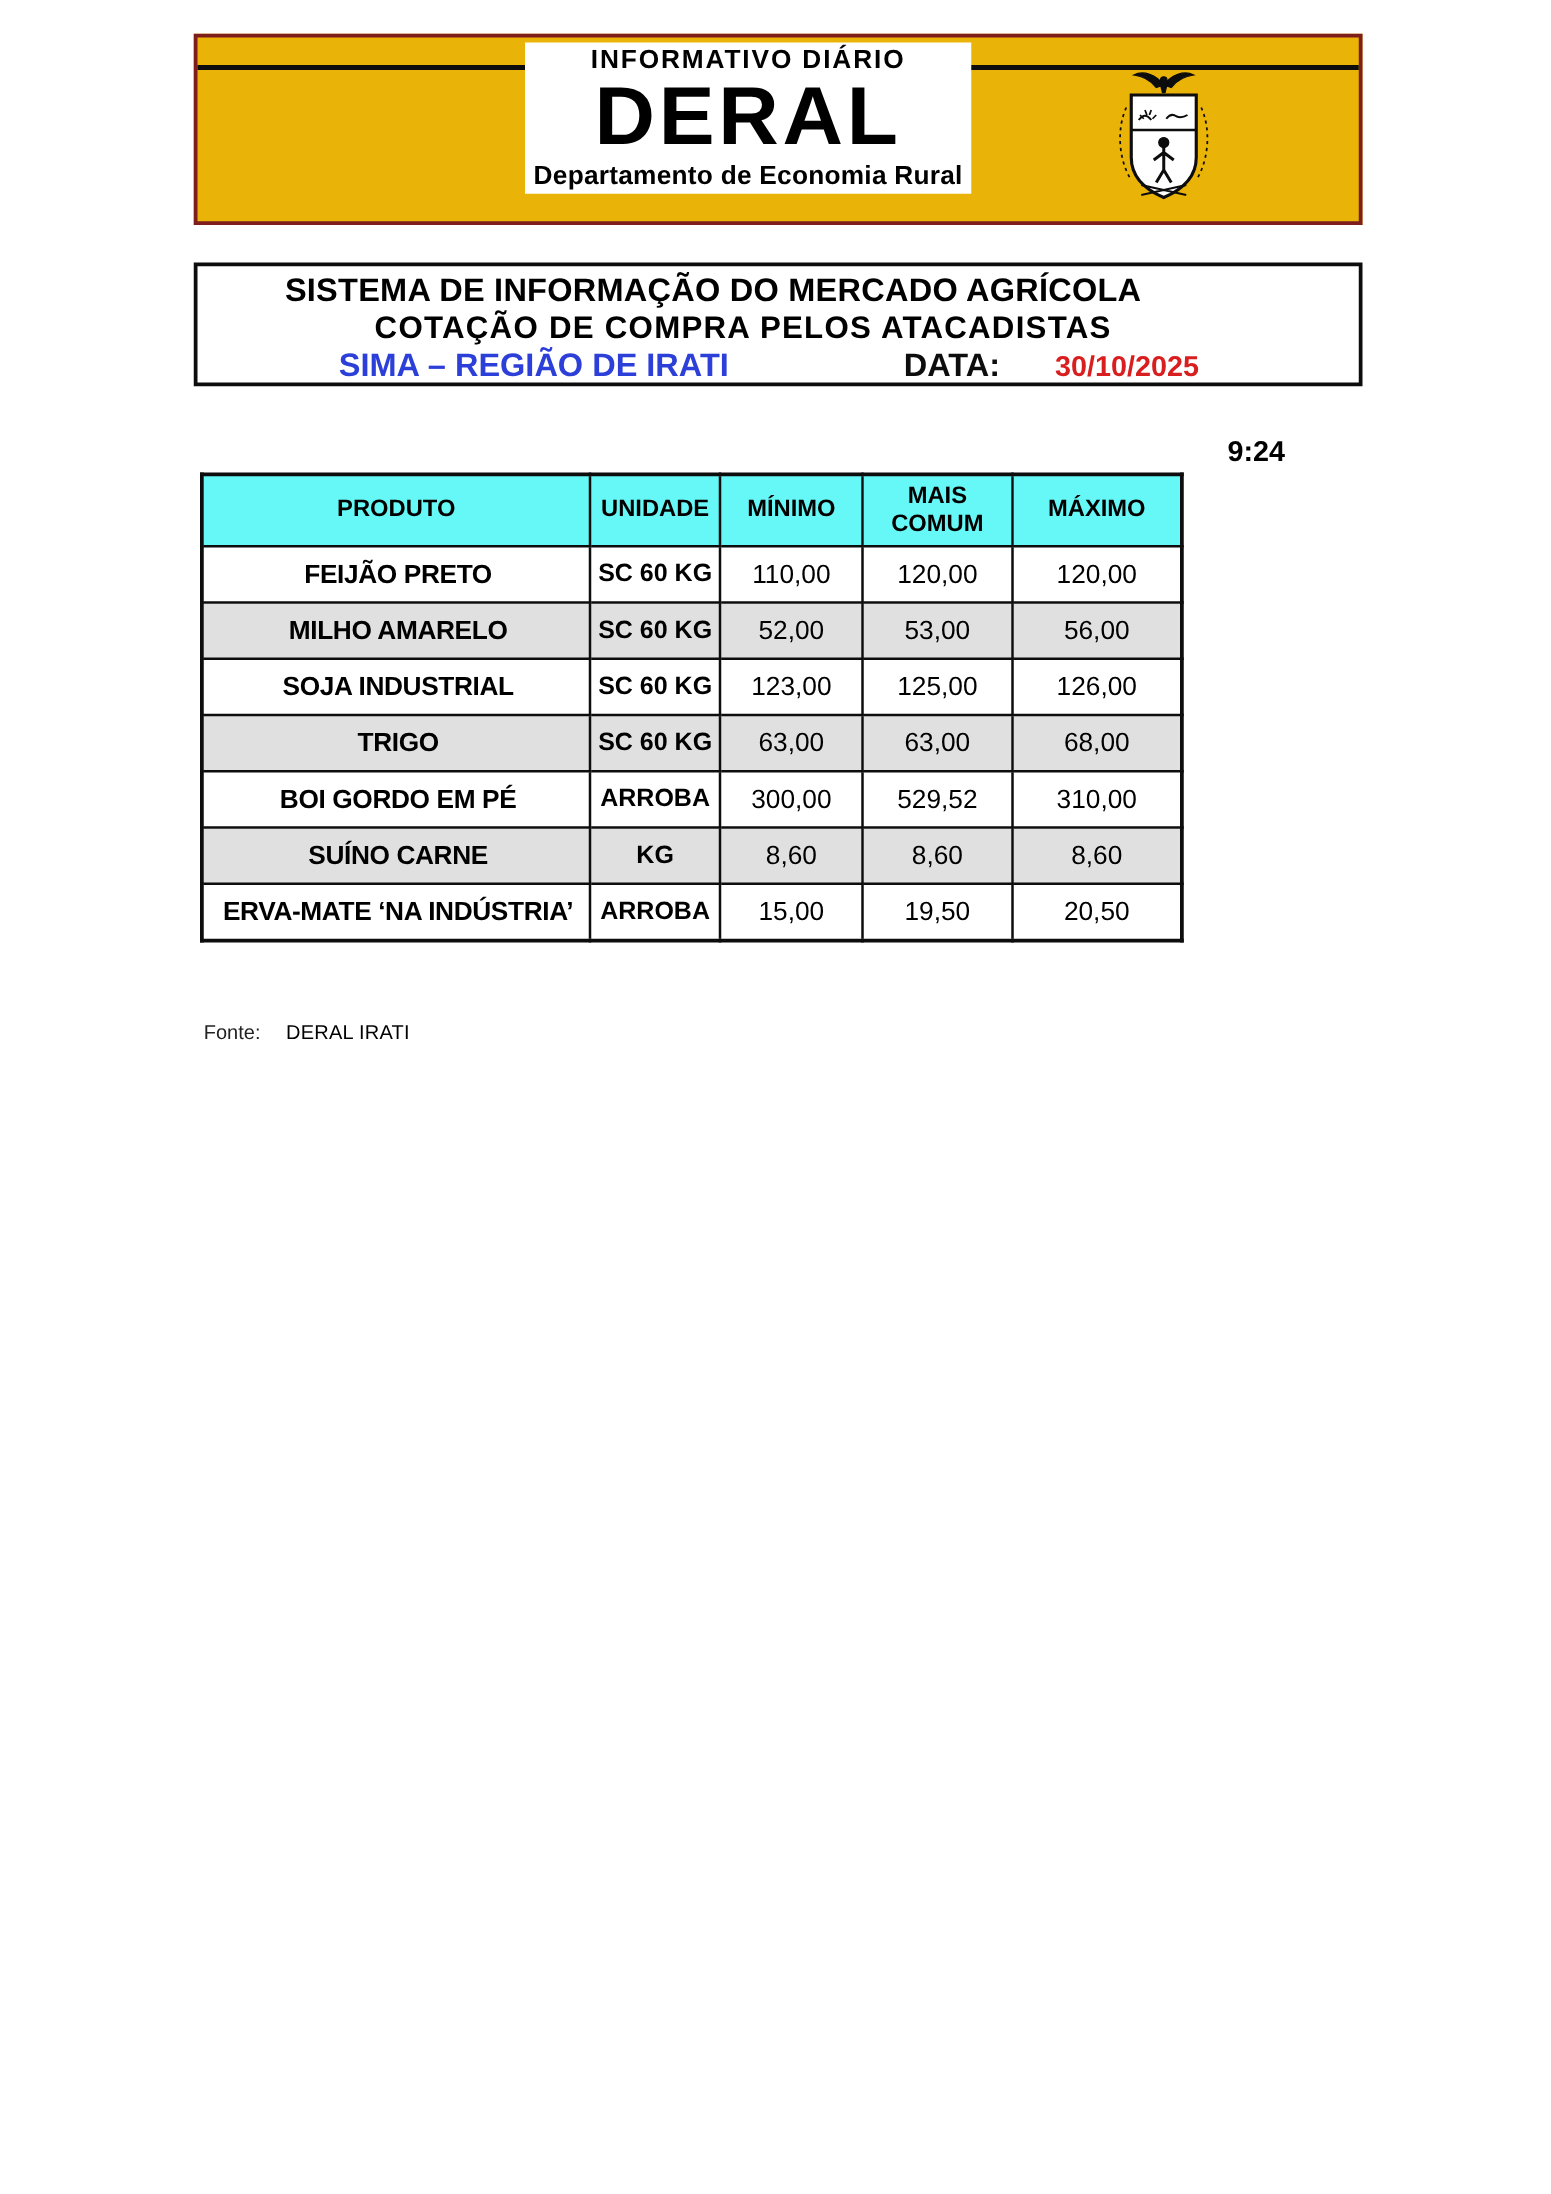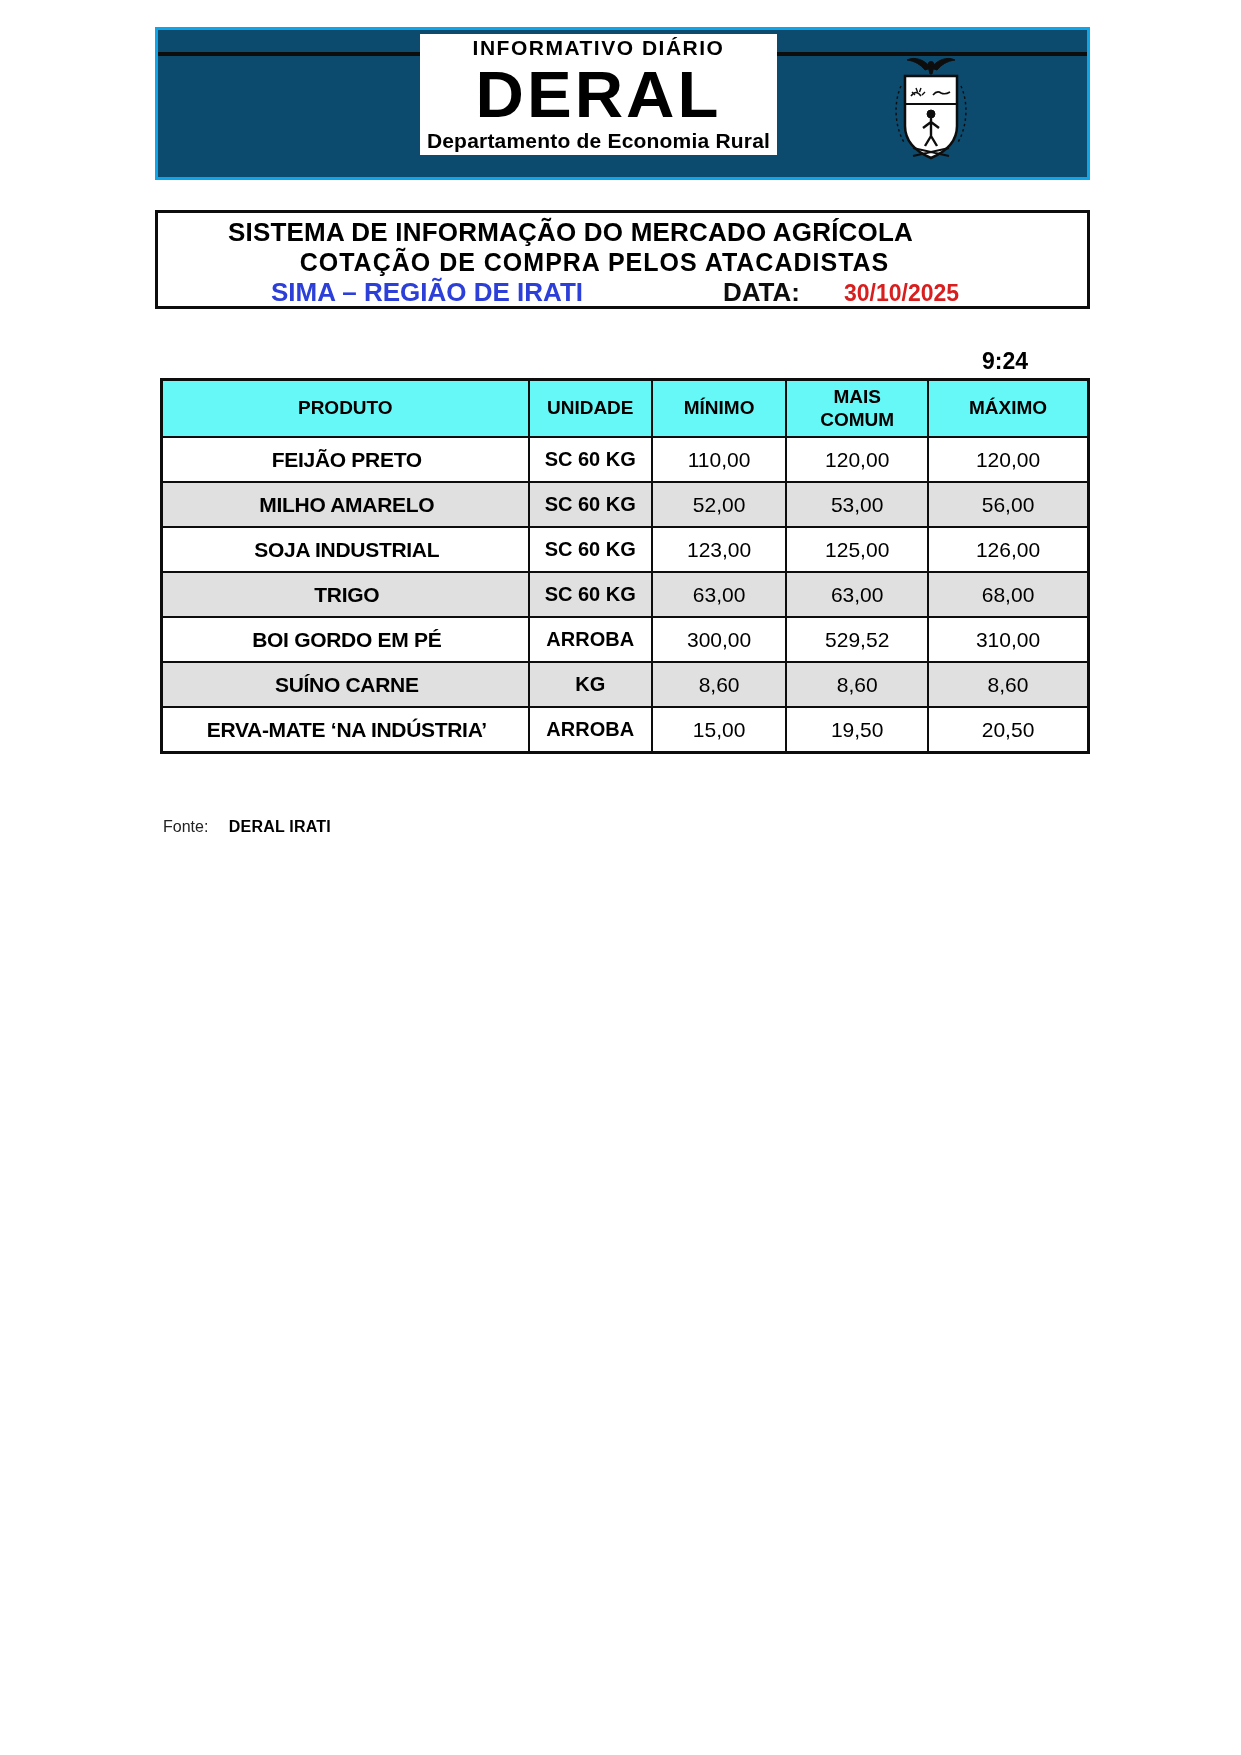--- a/index.html
+++ b/index.html
@@ -1,21 +1,21 @@
 <!DOCTYPE html>
 <html><head>
 <meta charset="utf-8">
 <style>
   html,body{margin:0;padding:0;background:#ffffff;}
   body{font-family:"Liberation Sans", sans-serif; color:#000;}
   .page{position:relative;width:1241px;height:1755px;background:#fff;overflow:hidden;}
 
   
   .masthead{position:absolute;left:155px;top:27px;width:929px;height:147px;
-    border:3px solid #0ea5e9;background:#0c4a6e;}
+    border:3px solid #7f1d1d;background:#eab308;}
   .masthead-rule{position:absolute;left:0;top:22px;width:100%;height:4px;background:#0d0d0d;}
   .logo-block{position:absolute;left:262px;top:4px;width:345px;text-align:center;
     background:#fff;z-index:2;padding:2px 6px;}
   .tagline{font-size:21px;font-weight:800;letter-spacing:1.5px;}
   .logo-word{font-size:67px;font-weight:800;letter-spacing:3px;line-height:1.0;
     transform:scaleY(0.98);}
   .logo-sub{font-size:21px;font-weight:800;letter-spacing:0.2px;margin-top:2px;}
   .emblem{position:absolute;right:110px;top:22px;width:92px;height:112px;z-index:2;}
 
   
@@ -28,42 +28,42 @@
   .t-line3{position:relative;height:30px;}
   .t-sima{position:absolute;left:113px;top:0;font-size:26px;font-weight:800;color:#2c3fd8;}
   .t-data-label{position:absolute;left:565px;top:0;font-size:26px;font-weight:800;color:#0d0d0d;}
   .t-date{position:absolute;left:686px;top:3px;font-size:23px;font-weight:800;color:#d81e1e;}
 
   .time-row{position:absolute;left:155px;top:348px;width:929px;text-align:right;
     padding-right:0;box-sizing:border-box;}
   .time-row span{display:inline-block;margin-right:56px;font-size:23px;font-weight:800;}
 
   
-  .quote-table{position:absolute;left:160px;top:378px;width:930px;
+  .quote-table{position:absolute;left:160px;top:378px;width:787px;
     border-collapse:collapse;table-layout:fixed;border-radius:16px;}
   .quote-table th,.quote-table td{border:2px solid #0d0d0d;overflow:hidden;}
   .quote-table{border:3px solid #0d0d0d;}
   .quote-table thead th{background:#66f7f7;height:53px;font-size:19px;font-weight:800;
     text-align:center;vertical-align:middle;line-height:1.2;}
   .quote-table col.c-prod{width:39.6%;}
   .quote-table col.c-unit{width:13.3%;}
   .quote-table col.c-min{width:14.5%;}
   .quote-table col.c-com{width:15.3%;}
   .quote-table col.c-max{width:17.3%;}
   .quote-table tbody td{height:41px;vertical-align:middle;background:#fff;}
   .quote-table tbody tr:nth-child(even) td{background:#e0e0e0;}
   .td-prod{font-size:21px;font-weight:800;text-align:center;padding-left:4px;letter-spacing:-0.3px;margin-left:28px;}
   .td-unit{font-size:20px;font-weight:800;text-align:center;}
   .td-val{font-size:21px;font-weight:400;text-align:center;}
   .th-wrap{display:inline-block;width:80px;}
 
   
   .fonte{position:absolute;left:163px;top:818px;font-size:16px;}
   .fonte .f-label{font-weight:400;color:#222;}
-  .fonte .f-value{font-weight:700;margin-left:16px;letter-spacing:0.2px;}
+  .fonte .f-value{font-weight:400;margin-left:16px;letter-spacing:0.2px;}
 </style>
 </head>
 <body>
 
 <div class="page">
 
   <div class="masthead">
     <div class="masthead-rule"></div>
     <div class="logo-block">
       <div class="tagline">INFORMATIVO DIÁRIO</div>

